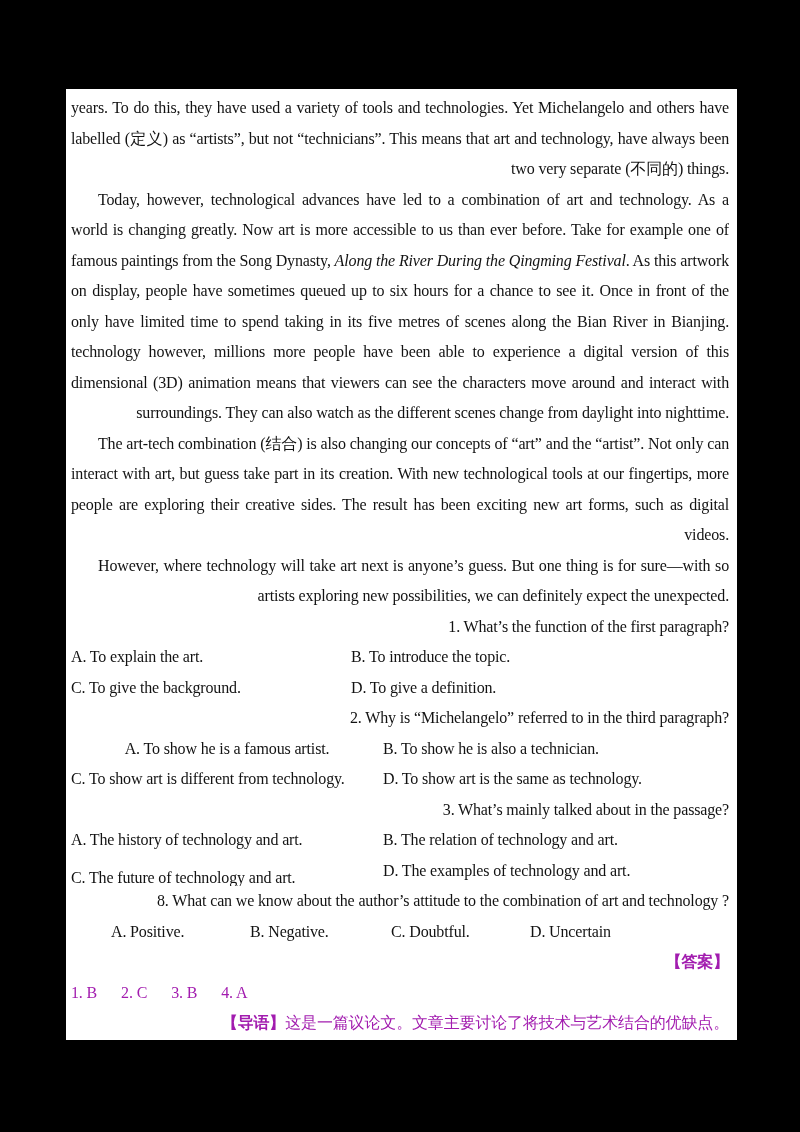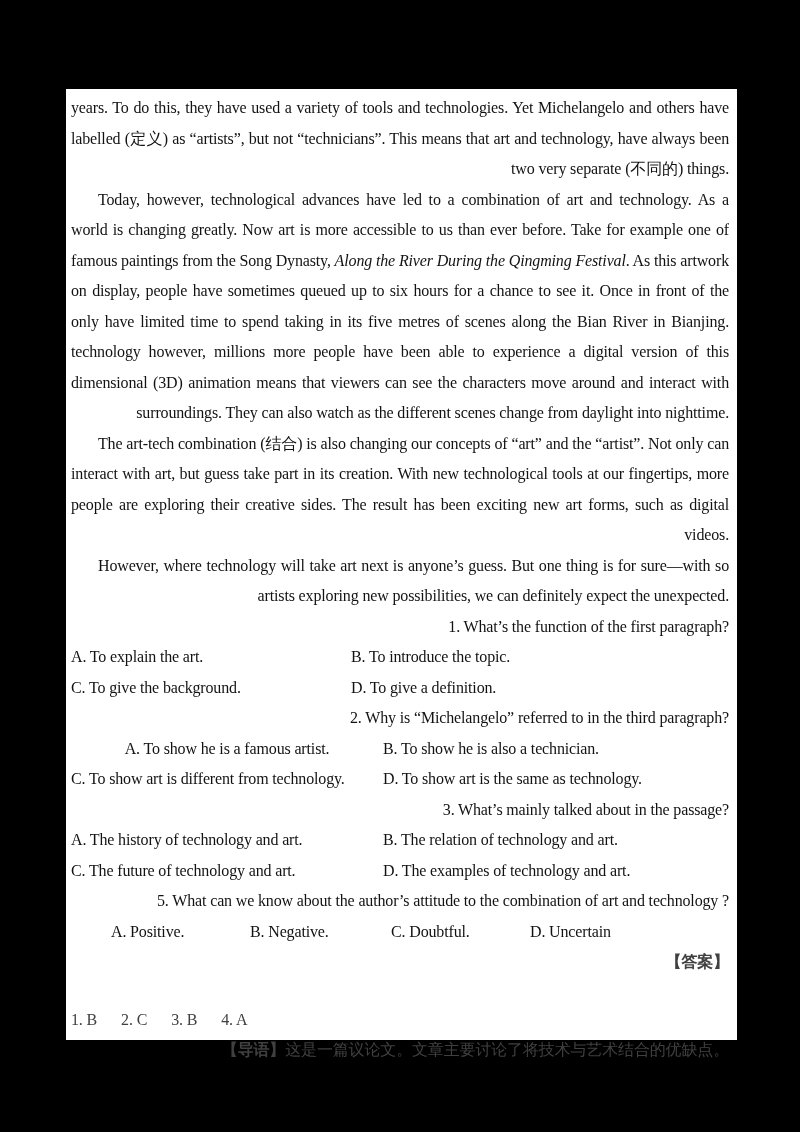--- a/index.html
+++ b/index.html
@@ -27,23 +27,23 @@
     line-height:30.5px;
     overflow:hidden;
     white-space:normal;
   }
   .j{ text-align:justify; text-align-last:justify; }
   .end{ text-align:right; }
   .indent{ text-indent:27px; }
   .it{ font-style:italic; }
   .row{ display:flex;font-family:Liberation Serif, serif; }
   .row > span{ white-space:nowrap; overflow:hidden; }
-  .red{ color:#404040; }
+  .red{ color:#a21caf; }
   .bold{ font-weight:bold; }
-  .ans-items{ display:flex; gap:24px;margin-top:27px; }
+  .ans-items{ display:flex; gap:24px; }
 </style>
 </head>
 <body>
 
 <div class="paper">
   <div class="content" id="doc">
       <div class="line j">years. To do this, they have used a variety of tools and technologies. Yet Michelangelo and others have been</div>
       <div class="line j">labelled (定义) as “artists”, but not “technicians”. This means that art and technology, have always been seen as</div>
       <div class="line end">two very separate (不同的) things.</div>
       <div class="line j indent">Today, however, technological advances have led to a combination of art and technology. As a result, the art</div>
@@ -77,24 +77,24 @@
       <div class="line row">
         <span style="width: 312px;">C. To show art is different from technology.</span>
         <span>D. To show art is the same as technology.</span>
       </div>
       <div class="line end">3. What’s mainly talked about in the passage?</div>
       <div class="line row">
         <span style="width: 312px;">A. The history of technology and art.</span>
         <span>B. The relation of technology and art.</span>
       </div>
       <div class="line row">
-        <span style="width: 312px;">C. The future of technology and art.</span>
+        <span style="width: 312px; margin-top: 7px;">C. The future of technology and art.</span>
         <span>D. The examples of technology and art.</span>
       </div>
-      <div class="line end">5. What can we know about the author’s attitude to the combination of art and technology ?</div>
+      <div class="line end">8. What can we know about the author’s attitude to the combination of art and technology ?</div>
       <div class="line row">
         <span style="width: 139px; margin-left: 40px;">A. Positive.</span>
         <span style="width: 141px;">B. Negative.</span>
         <span style="width: 139px;">C. Doubtful.</span>
         <span>D. Uncertain</span>
       </div>
       <div class="line end red bold">【答案】</div>
       <div class="line end red ans-items">
         <span>1. B</span>
         <span>2. C</span>

